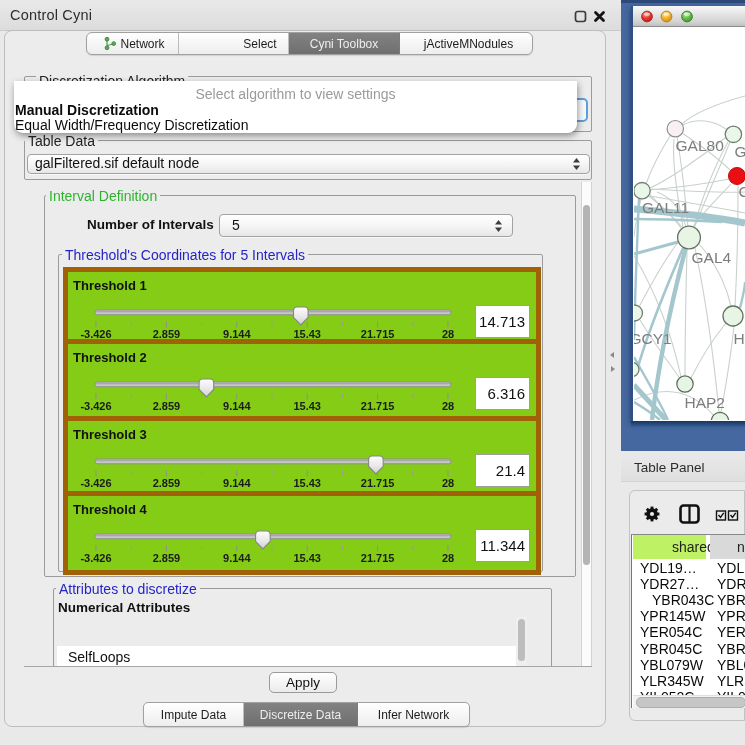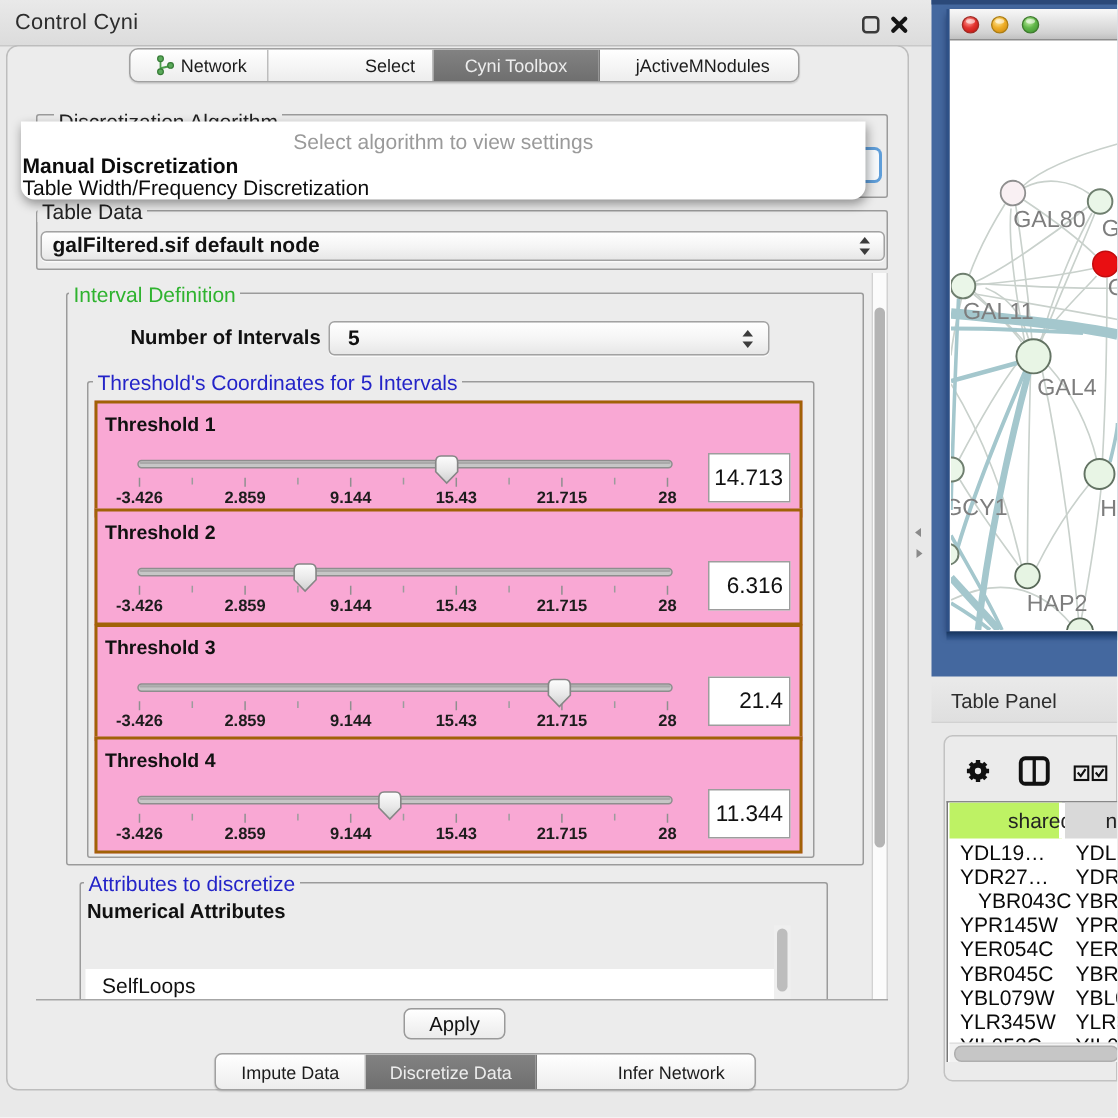--- a/index.html
+++ b/index.html
@@ -4,25 +4,25 @@
 <style>
   html,body{margin:0;padding:0;}
   #root{position:relative;width:745px;height:745px;background:#e9e9e9;
         font-family:"Liberation Sans",sans-serif;overflow:hidden;}
   .abs{position:absolute;}
   .grp{position:absolute;border:1px solid #9b9b9b;border-radius:2px;}
   .gtitle{position:absolute;background:#ececec;padding:0 3px;font-size:14px;line-height:14px;white-space:nowrap;}
   .combo{position:absolute;border:1px solid #a2a2a2;border-radius:4px;
          background:linear-gradient(180deg,#ffffff,#f4f4f4 55%,#e7e7e7);
          box-shadow:0 1px 0 rgba(255,255,255,.7);
-         font-size:14px;color:#111;white-space:nowrap;overflow:hidden;font-weight:bold;}
+         font-size:14px;color:#111;white-space:nowrap;overflow:hidden;}
   .updown{position:absolute;width:9px;height:14px;}
   .vbox{position:absolute;width:49px;height:31px;background:#fff;border:1px solid #9d9d9d;
         font-size:15px;color:#111;text-align:right;line-height:31px;padding-right:4px;box-sizing:content-box;}
-  .thblock{position:absolute;left:63px;width:468px;height:74px;border:2px solid #a16207;background:#f9a8d4;}
+  .thblock{position:absolute;left:63px;width:468px;height:74px;border:5px solid #a16207;background:#84cc16;}
   .thlabel{position:absolute;left:5px;top:6px;font-size:13px;font-weight:700;color:#111;}
   .seg{position:absolute;display:flex;border:1px solid #a0a0a0;border-radius:6px;overflow:hidden;
        background:linear-gradient(180deg,#ffffff,#ededed);box-shadow:0 1px 1px rgba(0,0,0,.12);}
   .seg .cell{font-size:12px;color:#1c1c1c;display:flex;align-items:center;justify-content:center;
              border-right:1px solid #bdbdbd;white-space:nowrap;}
   .seg .cell:last-child{border-right:none;}
   .seg .sel{background:linear-gradient(180deg,#828282,#6f6f6f);color:#ededed;border-right-color:#7a7a7a;}
 </style>
 </head>
 <body>
@@ -235,27 +235,27 @@
   <div class="abs" style="left:24px;top:666px;width:568px;height:0;border-top:1px solid #a6a6a6;"></div>
 
   <div class="abs" style="left:581px;top:182px;width:11px;height:484px;background:#fbfbfb;border-left:1px solid #d2d2d2;border-right:1px solid #d2d2d2;box-sizing:border-box;"></div>
   <div class="abs" style="left:583px;top:205px;width:7px;height:360px;background:#b4b4b4;border-radius:4px;"></div>
 
   <div class="abs" style="left:269px;top:672px;width:66px;height:19px;border:1px solid #9a9a9a;border-radius:5px;background:linear-gradient(180deg,#ffffff,#ebebeb);text-align:center;font-size:13.5px;line-height:19px;color:#111;">Apply</div>
 
   <div class="seg" style="left:143px;top:702px;height:23px;border-radius:5px;">
     <div class="cell" style="width:99px;">Impute Data</div>
     <div class="cell sel" style="width:113px;">Discretize Data</div>
-    <div class="cell" style="width:111px;padding-left:34px;">Infer Network</div>
+    <div class="cell" style="width:111px;">Infer Network</div>
   </div>
 
   <div class="abs" style="left:14px;top:81px;width:563px;height:52px;background:#ffffff;border-radius:0 0 9px 9px;box-shadow:1px 3px 7px rgba(0,0,0,.4);"></div>
   <div class="abs" style="left:14px;top:86px;width:563px;text-align:center;font-size:14px;color:#9a9a9a;">Select algorithm to view settings</div>
   <div class="abs" style="left:15px;top:102px;font-size:14px;font-weight:700;color:#0c0c0c;">Manual Discretization</div>
-  <div class="abs" style="left:15px;top:116.5px;font-size:14px;color:#0c0c0c;">Table Width/Frequency Discretization</div>
+  <div class="abs" style="left:15px;top:116.5px;font-size:14px;color:#0c0c0c;">Equal Width/Frequency Discretization</div>
 
   <div class="abs" style="left:610px;top:352px;width:0;height:0;border-top:3px solid transparent;border-bottom:3px solid transparent;border-right:4px solid #8a8a8a;"></div>
   <div class="abs" style="left:611px;top:366px;width:0;height:0;border-top:3px solid transparent;border-bottom:3px solid transparent;border-left:4px solid #8a8a8a;"></div>
 
   <div class="abs" style="left:621px;top:0;width:124px;height:451px;background:#44689f;"></div>
   <div class="abs" style="left:621px;top:0;width:124px;height:3px;background:#2b4979;"></div>
 
   <div class="abs" style="left:633px;top:6px;width:112px;height:415px;background:#fff;box-shadow:-2px 3px 5px rgba(5,15,45,.55);"></div>
   <div class="abs" style="left:633px;top:6px;width:112px;height:21px;background:linear-gradient(180deg,#f8f8f8,#d2d2d2 80%,#c0c0c0);border-bottom:1px solid #8d8d8d;box-sizing:border-box;"></div>
   <svg class="abs" style="left:640px;top:10px;" width="54" height="13" viewBox="0 0 54 13">

